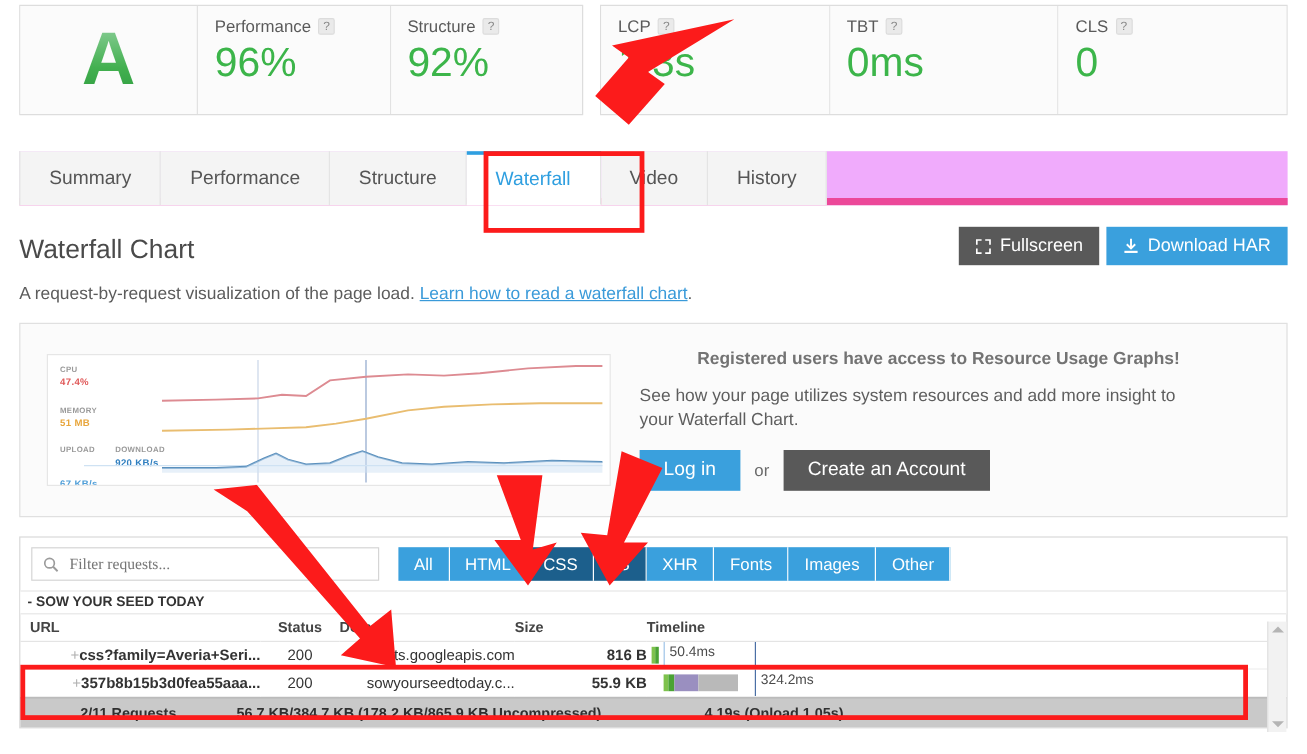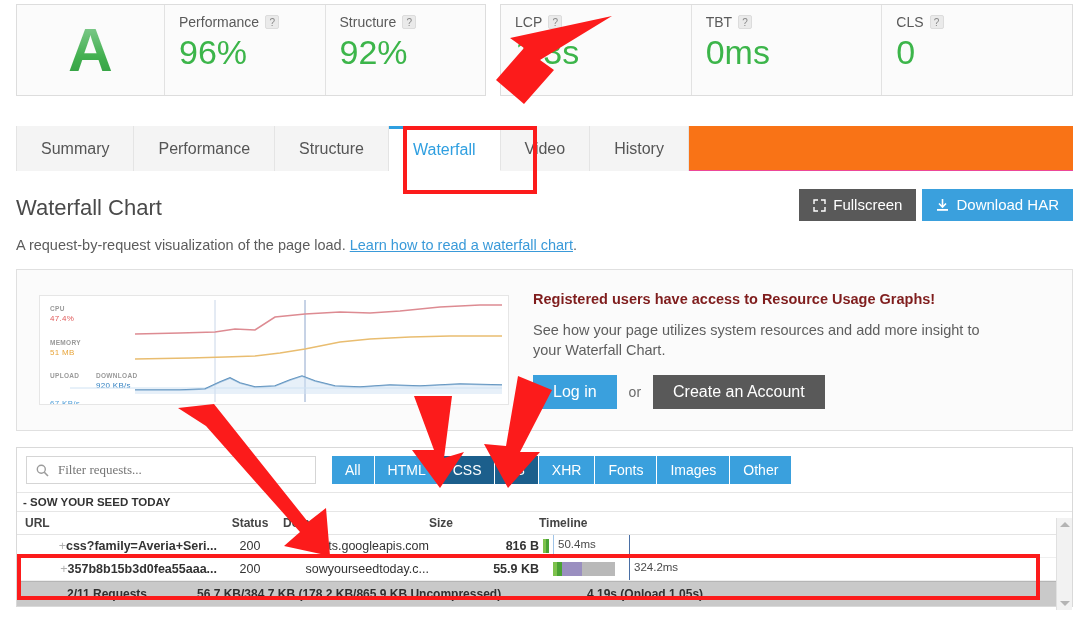--- a/index.html
+++ b/index.html
@@ -80,22 +80,22 @@
     line-height: 40px;
     margin-top: 2px;
     color: #3cb54a;
     font-weight: 400;
   }
 
   
   .tabbar {
     margin-top: 30px;
     display: flex;
-    border-bottom: 1px solid #ec4899;
-    background: #f97316;
+    border-bottom: 6px solid #ec4899;
+    background: #f0abfc;
     height: 45px;
   }
   .tab {
     padding: 0 24px;
     height: 45px;
     line-height: 45px;
     font-size: 16px;
     color: #555555;
     border-right: 1px solid #e4e4e4;
     background: #f4f4f4;
@@ -168,27 +168,28 @@
     position: relative;
     overflow: hidden;
   }
   .glabel {
     position: absolute;
     font-size: 6.5px;
     letter-spacing: .3px;
     color: #999;
     font-weight: bold;
   }
-  .gval { font-size: 8px; font-weight: normal; text-align: center; }
+  .gval { font-size: 8px; font-weight: bold; text-align: center; }
   .promo-text { flex: 1; }
   .promo-h {
     font-size: 14.5px;
     font-weight: bold;
-    color: #7f1d1d;
+    color: #737373;
     margin-bottom: 13px;
+    margin-left: 48px;
   }
   .promo-p {
     font-size: 14.5px;
     color: #5e5e5e;
     line-height: 20px;
     max-width: 470px;
   }
   .promo-actions {
     margin-top: 15px;
     display: flex;

